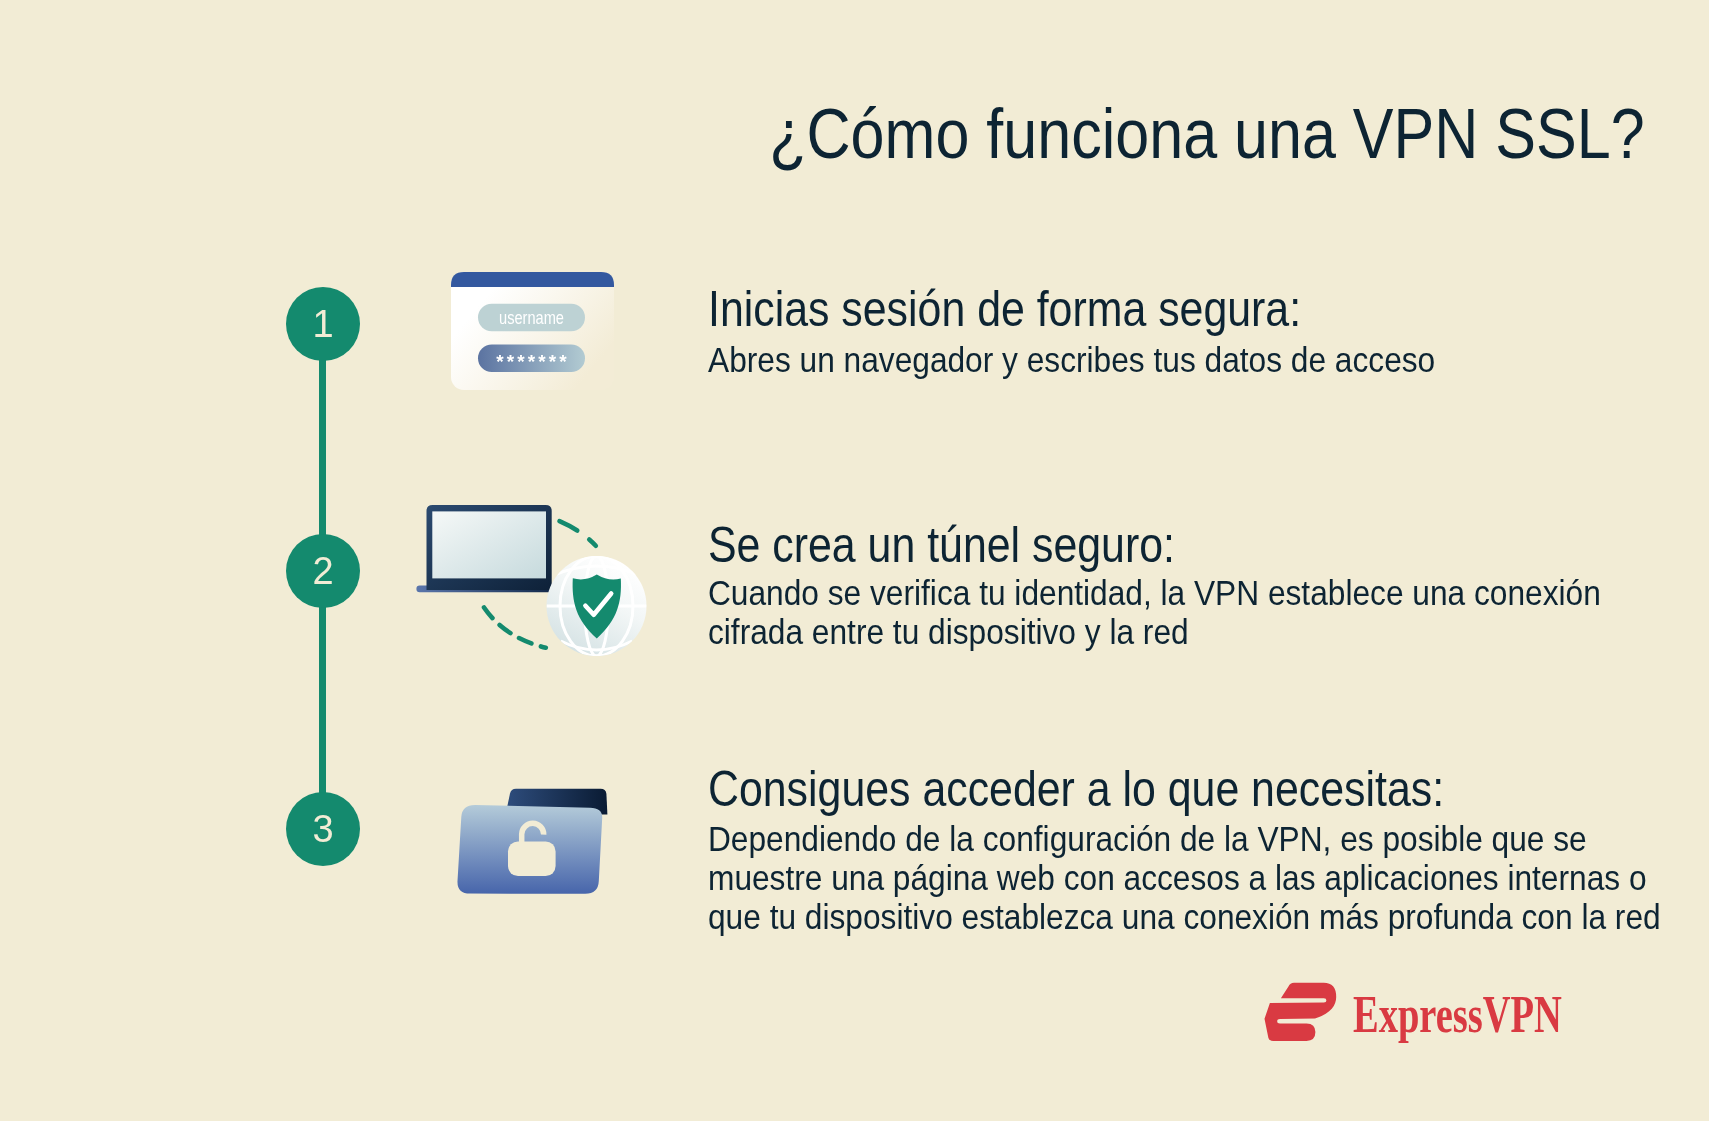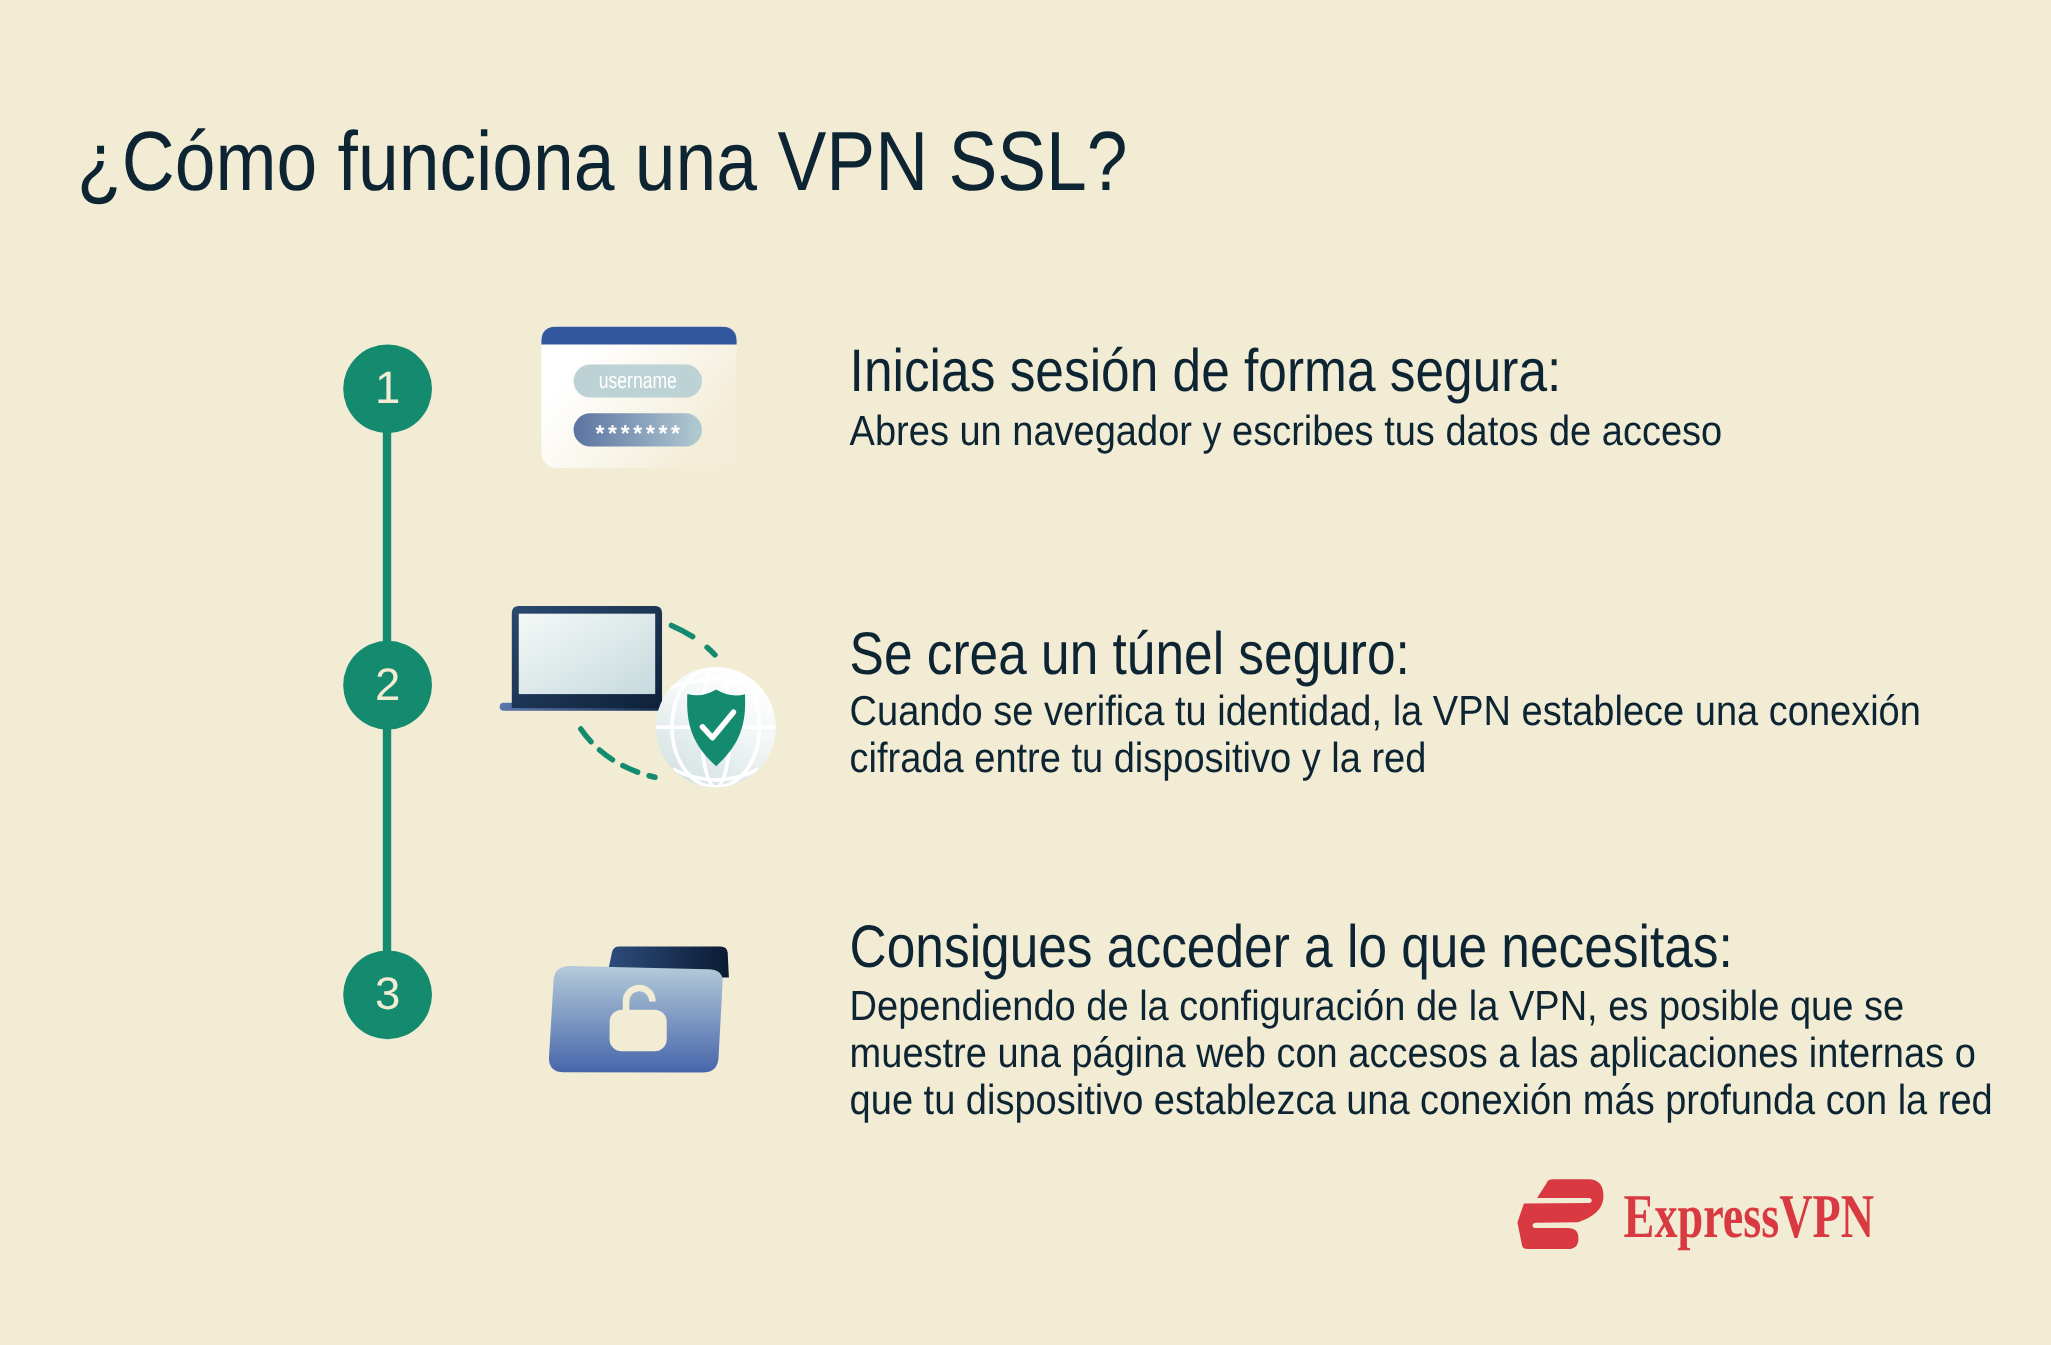--- a/index.html
+++ b/index.html
@@ -1,20 +1,20 @@
 <!DOCTYPE html>
 <html><head>
 <meta charset="utf-8">
 <style>
   html,body{margin:0;padding:0;}
   body{width:1709px;height:1121px;background:#f2ecd5;position:relative;overflow:hidden;
        font-family:"Liberation Sans",sans-serif;}
   .abs{position:absolute;}
   .navy{color:#0d2433;}
-  #title{top:99px;left:0;width:1709px;text-align:left;font-size:70px;line-height:1;font-weight:400;}
+  #title{top:99px;left:0;width:1709px;text-align:right;font-size:70px;line-height:1;font-weight:400;}
   #title span{display:inline-block;transform:scaleX(0.872);transform-origin:center;white-space:nowrap;}
   .num{width:74px;height:74px;border-radius:50%;background:#148a6e;color:#f2ecd5;
        font-size:38px;line-height:74px;text-align:center;left:286px;}
   #tline{left:319px;top:324px;width:7px;height:505px;background:#148a6e;}
   .hdr{font-size:50px;line-height:50px;font-weight:400;left:708px;white-space:nowrap;
        transform:scaleX(0.857);transform-origin:left center;}
   .bdy{font-size:35px;line-height:38.8px;font-weight:400;left:708px;white-space:nowrap;
        transform:scaleX(0.905);transform-origin:left center;}
 </style>
 </head>

